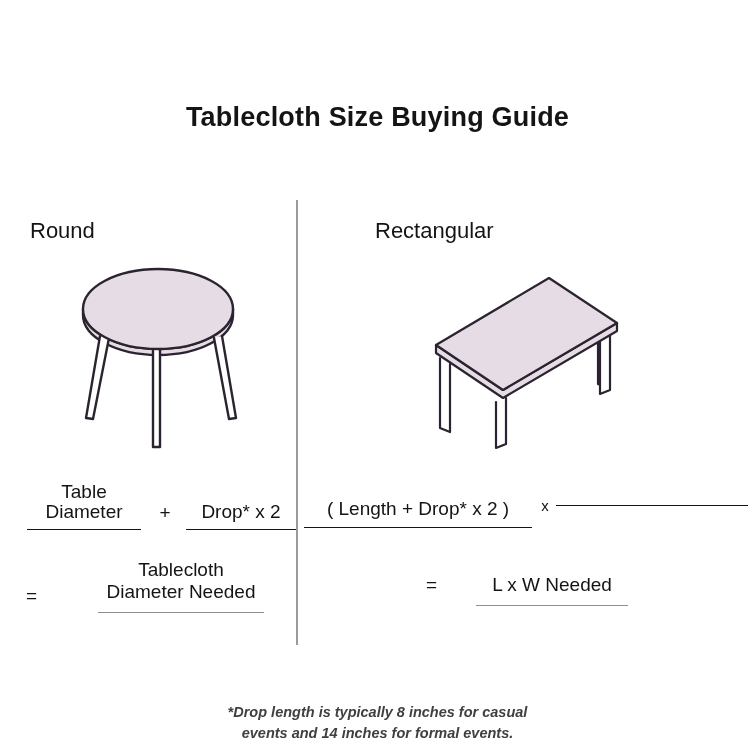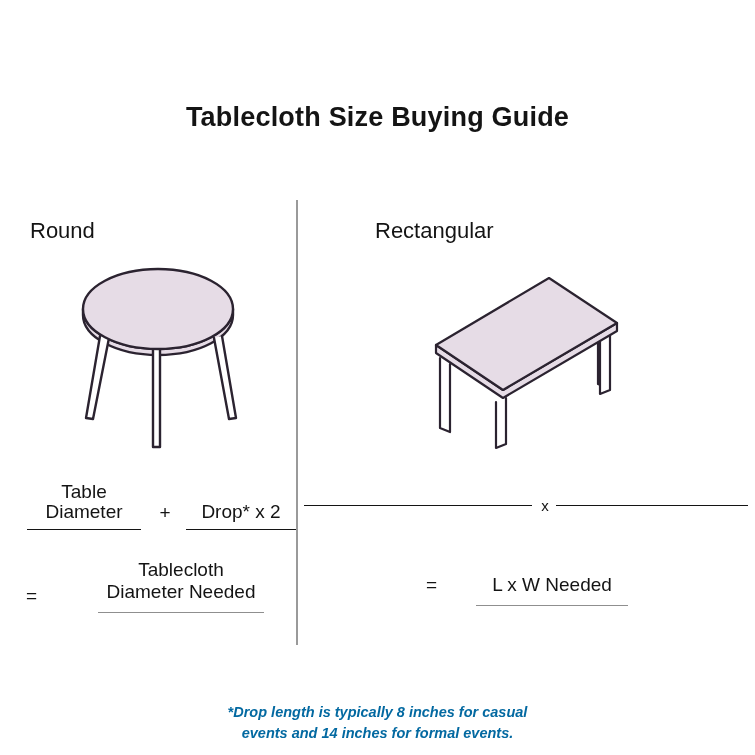--- a/index.html
+++ b/index.html
@@ -181,21 +181,21 @@
   .footnote {
     position: absolute;
     left: 0;
     top: 662px;
     width: 755px;
     text-align: center;
     font-size: 14.5px;
     font-style: italic;
     font-weight: 600;
     line-height: 21px;
-    color: #0369a1;
+    color: #404040;
   }
   .footnote span { display: block; }
 </style>
 </head>
 <body>
 
 <div id="page">
 
   <div class="title">Tablecloth Size Buying Guide</div>
 
@@ -255,20 +255,21 @@
     <div class="eq-sign round-eq">=</div>
     <div class="result round-result">
       <span>Tablecloth</span><br>
       <span>Diameter Needed</span>
       <span class="rule-gray"></span>
     </div>
   </div>
 
   <div class="formula rect-line1">
     <div class="group group-length">
+      <span>( Length + Drop* x 2 )</span>
       <span class="rule"></span>
     </div>
     <div class="times-sign">x</div>
     <div class="group group-width">
       <span class="rule"></span>
     </div>
   </div>
 
   <div class="formula rect-line2">
     <div class="eq-sign rect-eq">=</div>

